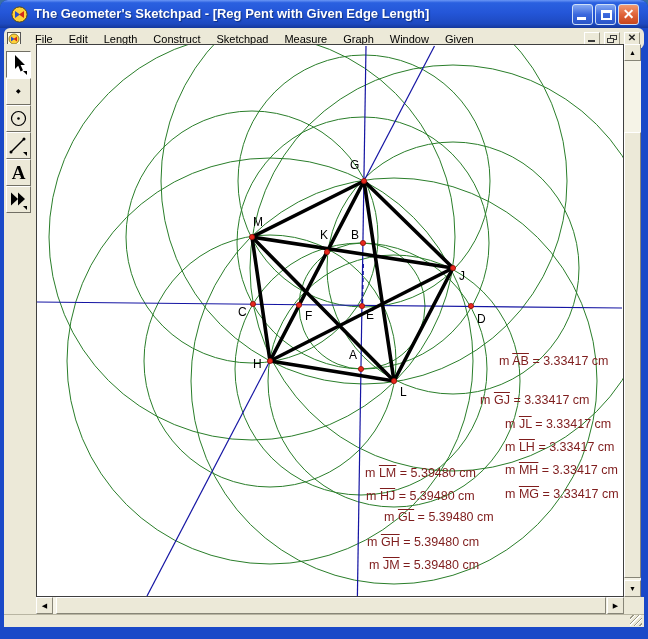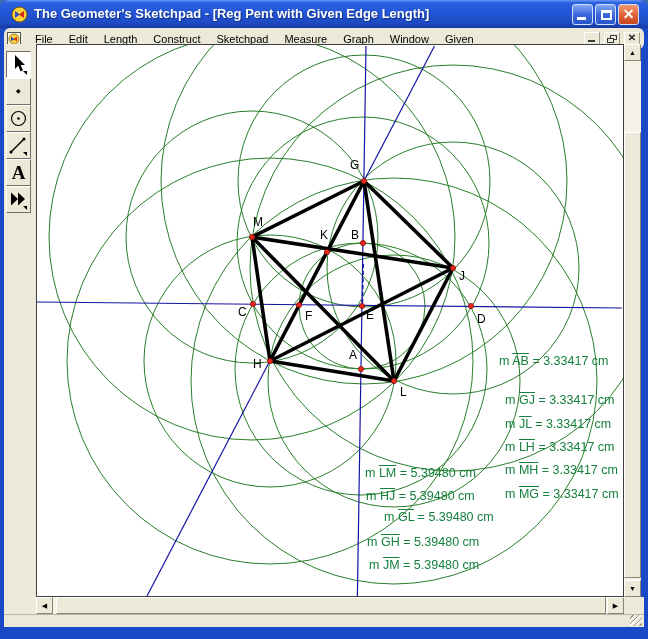--- a/index.html
+++ b/index.html
@@ -31,21 +31,21 @@
   .mdi-rest2{position:absolute;left:2px;top:5px;width:7px;height:5px;border:1px solid #3a3a3a;background:#ece9d8;}
   .mdi-x{position:absolute;left:0;top:-1px;width:100%;text-align:center;font-size:10px;color:#222;font-weight:bold;}
   
   .toolcol{position:absolute;left:4px;top:44px;width:32px;height:570px;background:#ece9d8;}
   .tool-btn{position:absolute;left:2px;width:25px;height:27px;background:#ece9d8;
     border:1px solid #fff;border-right-color:#716f64;border-bottom-color:#716f64;}
   .tool-btn.active{background:#fff;border:1px solid #716f64;border-right-color:#fff;border-bottom-color:#fff;}
   
   .canvas{position:absolute;left:36px;top:44px;width:588px;height:553px;background:#fff;border:1px solid #3f3f3f;}
   .pt-label{position:absolute;font-size:12px;color:#000;cursor:default;}
-  .meas{position:absolute;font-size:12.5px;color:#15803d;white-space:nowrap;cursor:default;}
+  .meas{position:absolute;font-size:12.5px;color:#7f1d1d;white-space:nowrap;cursor:default;}
   .ovl{text-decoration:overline;}
   
   .vscroll{position:absolute;left:624px;top:44px;width:17px;height:553px;background:#f5f3e7;}
   .hscroll{position:absolute;left:36px;top:597px;width:588px;height:17px;background:#f5f3e7;}
   .sb-btn{position:absolute;background:#ece9d8;border:1px solid #fff;border-right-color:#878577;border-bottom-color:#878577;
     color:#000;text-align:center;}
   .sb-arrow{font-size:7px;line-height:15px;display:block;}
   .sb-thumb{position:absolute;background:#ece9d8;border:1px solid #fff;border-right-color:#878577;border-bottom-color:#878577;}
   .corner{position:absolute;left:624px;top:597px;width:20px;height:17px;background:#ece9d8;}
   
@@ -215,21 +215,21 @@
     <span class="pt-label" style="left:201px;top:260px">C</span>
     <span class="pt-label" style="left:268px;top:264px">F</span>
     <span class="pt-label" style="left:329px;top:263px">E</span>
     <span class="pt-label" style="left:440px;top:267px">D</span>
     <span class="pt-label" style="left:312px;top:303px">A</span>
     <span class="pt-label" style="left:216px;top:312px">H</span>
     <span class="pt-label" style="left:363px;top:340px">L</span>
 
     
     <div class="meas" style="left:462px;top:309px"><span>m</span> <span class="ovl">AB</span> <span>= 3.33417 cm</span></div>
-    <div class="meas" style="left:468px;top:348px"><span>m</span> <span class="ovl">GJ</span> <span>= 3.33417 cm</span></div>
+    <div class="meas" style="left:443px;top:348px"><span>m</span> <span class="ovl">GJ</span> <span>= 3.33417 cm</span></div>
     <div class="meas" style="left:468px;top:372px"><span>m</span> <span class="ovl">JL</span> <span>= 3.33417 cm</span></div>
     <div class="meas" style="left:468px;top:395px"><span>m</span> <span class="ovl">LH</span> <span>= 3.33417 cm</span></div>
     <div class="meas" style="left:468px;top:418px"><span>m</span> <span class="ovl">MH</span> <span>= 3.33417 cm</span></div>
     <div class="meas" style="left:468px;top:442px"><span>m</span> <span class="ovl">MG</span> <span>= 3.33417 cm</span></div>
 
     
     <div class="meas" style="left:328px;top:421px"><span>m</span> <span class="ovl">LM</span> <span>= 5.39480 cm</span></div>
     <div class="meas" style="left:329px;top:444px"><span>m</span> <span class="ovl">HJ</span> <span>= 5.39480 cm</span></div>
     <div class="meas" style="left:347px;top:465px"><span>m</span> <span class="ovl">GL</span> <span>= 5.39480 cm</span></div>
     <div class="meas" style="left:330px;top:490px"><span>m</span> <span class="ovl">GH</span> <span>= 5.39480 cm</span></div>

